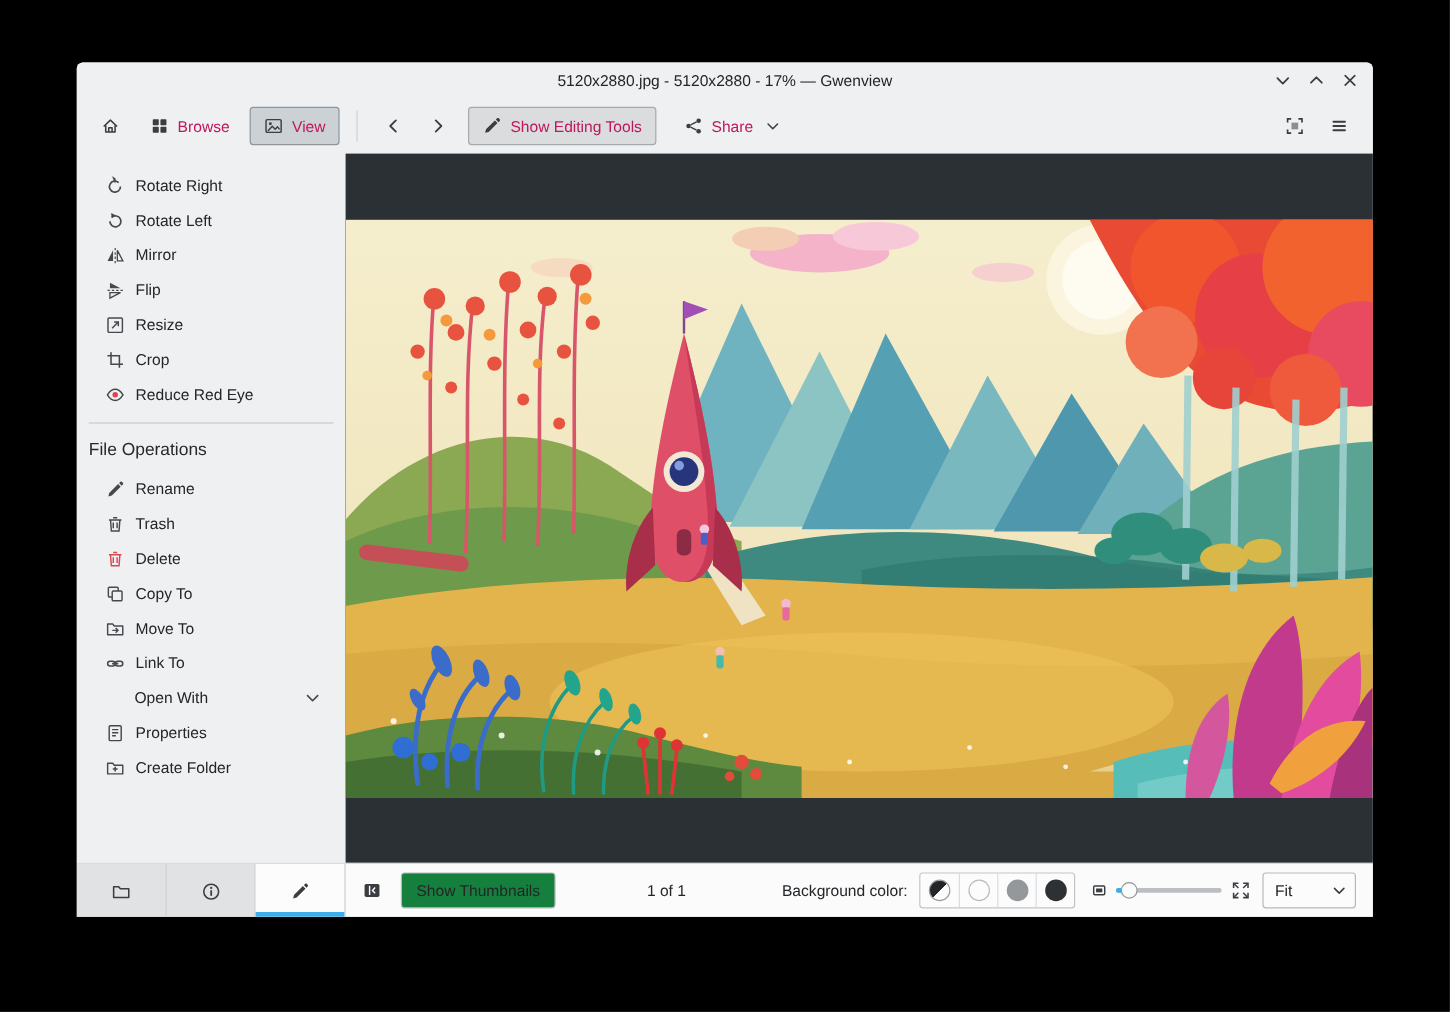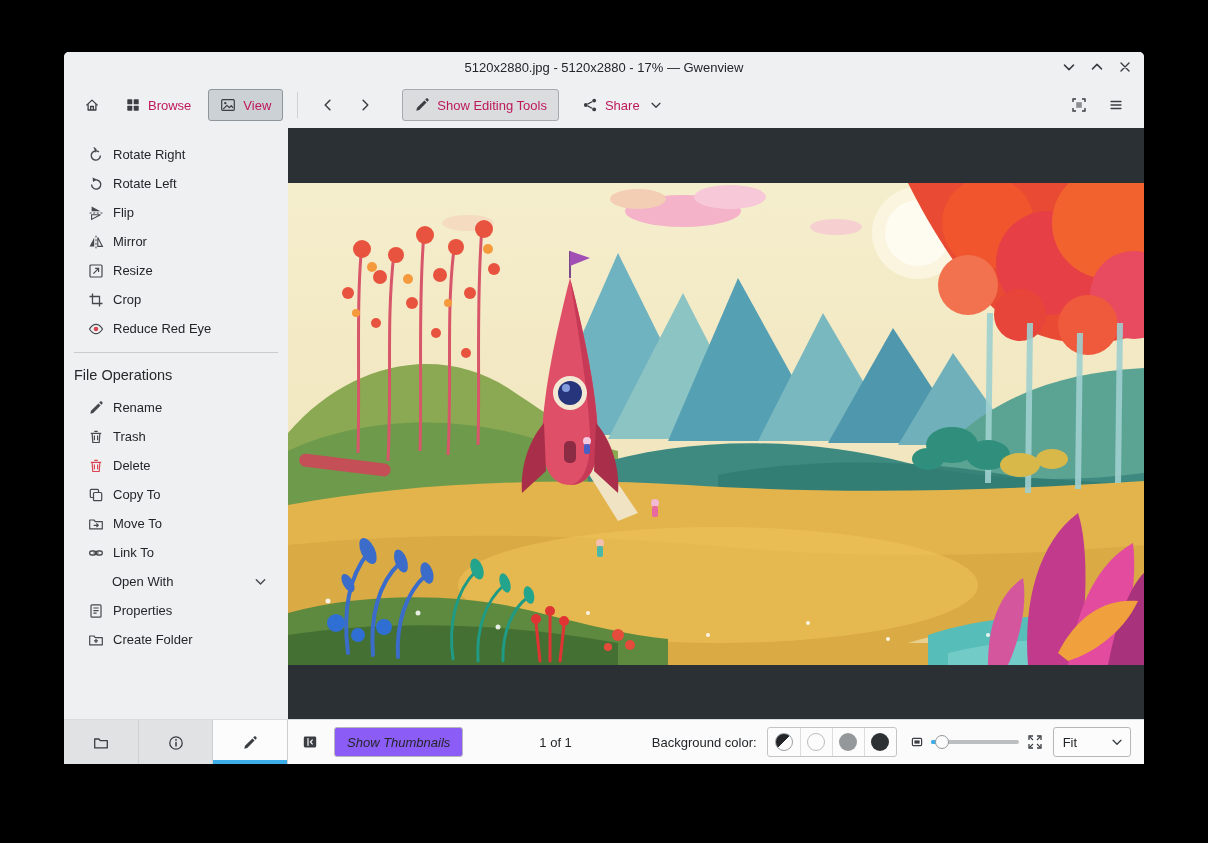--- a/index.html
+++ b/index.html
@@ -57,22 +57,22 @@
     background:#e0e2e4; border-right:1px solid #cdcfd1; color:#3a3e42; cursor:pointer; position:relative; }
   .side-tab svg { width:18px; height:18px; }
   .side-tab.active { background:#fcfcfc; }
   .side-tab.active::after { content:""; position:absolute; left:0; right:0; bottom:0; height:4px; background:#3daee9; }
 
   .statusbar { flex:1; background:#fbfbfc; display:flex; align-items:center; padding:0 12px 0 8px;
     font-size:13px; color:#232629; }
   .panel-toggle { width:28px; height:28px; border:none; background:transparent; display:flex;
     align-items:center; justify-content:center; color:#2e3134; cursor:pointer; }
   .panel-toggle svg { width:17px; height:17px; }
-  .sb-btn { margin-left:10px; height:30px; padding:0 12px; background:#8b5cf6; border:1px solid #b6b9bc;
-    border-radius:3px; font-size:13px; color:#232629; font-family:inherit; cursor:pointer;font-style:italic; }
+  .sb-btn { margin-left:10px; height:30px; padding:0 12px; background:#15803d; border:1px solid #b6b9bc;
+    border-radius:3px; font-size:13px; color:#232629; font-family:inherit; cursor:pointer; }
   .page-indicator { margin-left:76px; }
   .bg-label { margin-left:80px; }
   .bg-swatches { margin-left:10px; display:flex; border:1px solid #c3c6c8; border-radius:3px;
     overflow:hidden; background:#fcfcfc; }
   .swatch { width:32px; height:28px; display:flex; align-items:center; justify-content:center;
     background:transparent; border:none; cursor:pointer; }
   .swatch + .swatch { border-left:1px solid #dadcde; }
   .sw { width:18px; height:18px; border-radius:50%; }
   .sw-auto { background:linear-gradient(135deg,#232629 0 50%,#fcfcfc 50% 100%); border:1px solid #9b9ea1; }
   .sw-white { background:#fcfcfc; border:1px solid #b9bcbe; }
@@ -168,21 +168,21 @@
             </svg>
           </span>
       </button>
       <button class="tool-btn icon-only">
         <span class="ti">
             <svg viewBox="0 0 16 16" aria-hidden="true">
               <path d="M6.1 3.3 10.8 8l-4.7 4.7" fill="none" stroke="currentColor" stroke-width="1.5" stroke-linecap="round" stroke-linejoin="round"></path>
             </svg>
           </span>
       </button>
-      <button class="tool-btn checked" style="margin-left:16px;">
+      <button class="tool-btn checked" style="margin-left:4px;">
         <span class="ti">
             <svg viewBox="0 0 16 16" aria-hidden="true">
               <path d="M2.3 13.7l.7-2.9 7.4-7.4 2.2 2.2-7.4 7.4zM11.2 2.6l2.2 2.2 1-1c.4-.4.4-1.1 0-1.5l-.7-.7c-.4-.4-1.1-.4-1.5 0z" fill="currentColor"></path>
             </svg>
           </span>
         <span>Show Editing Tools</span>
       </button>
       <button class="tool-btn" style="margin-left:6px;">
         <span class="ti">
             <svg viewBox="0 0 16 16" aria-hidden="true">
@@ -236,33 +236,33 @@
         </div>
         <div class="op-item">
           <span class="op-icon"><svg viewBox="0 0 16 16" aria-hidden="true">
                 <path d="M3.6 8.4a4.6 4.6 0 1 0 1.5-3.3" fill="none" stroke="currentColor" stroke-width="1.4"></path>
                 <path d="M4.6 1.6l.5 4.3 3.4-2.6z" fill="currentColor"></path>
               </svg></span>
           <span class="op-label">Rotate Left</span>
         </div>
         <div class="op-item">
           <span class="op-icon"><svg viewBox="0 0 16 16" aria-hidden="true">
+                <path d="M8 1.6v12.8" stroke="currentColor" stroke-width="1" stroke-dasharray="2 1.6"></path>
+                <path d="M6.2 3.6v8.8L1.6 12.4z" fill="currentColor"></path>
+                <path d="M9.8 3.6v8.8h4.6z" fill="none" stroke="currentColor" stroke-width="1.1"></path>
+              </svg></span>
+          <span class="op-label">Mirror</span>
+        </div>
+        <div class="op-item">
+          <span class="op-icon"><svg viewBox="0 0 16 16" aria-hidden="true">
                 <path d="M1.6 8h12.8" stroke="currentColor" stroke-width="1" stroke-dasharray="2 1.6"></path>
                 <path d="M3.6 6.2h8.8L3.6 1.6z" fill="currentColor"></path>
                 <path d="M3.6 9.8h8.8l-8.8 4.6z" fill="none" stroke="currentColor" stroke-width="1.1"></path>
               </svg></span>
           <span class="op-label">Flip</span>
-        </div>
-        <div class="op-item">
-          <span class="op-icon"><svg viewBox="0 0 16 16" aria-hidden="true">
-                <path d="M8 1.6v12.8" stroke="currentColor" stroke-width="1" stroke-dasharray="2 1.6"></path>
-                <path d="M6.2 3.6v8.8L1.6 12.4z" fill="currentColor"></path>
-                <path d="M9.8 3.6v8.8h4.6z" fill="none" stroke="currentColor" stroke-width="1.1"></path>
-              </svg></span>
-          <span class="op-label">Mirror</span>
         </div>
         <div class="op-item">
           <span class="op-icon"><svg viewBox="0 0 16 16" aria-hidden="true">
                 <rect x="2" y="2" width="12" height="12" rx="1" fill="none" stroke="currentColor" stroke-width="1.2"></rect>
                 <path d="M5.4 10.6l5.2-5.2M10.6 8.9V5.4H7.1" fill="none" stroke="currentColor" stroke-width="1.2"></path>
               </svg></span>
           <span class="op-label">Resize</span>
         </div>
         <div class="op-item">
           <span class="op-icon"><svg viewBox="0 0 16 16" aria-hidden="true">

